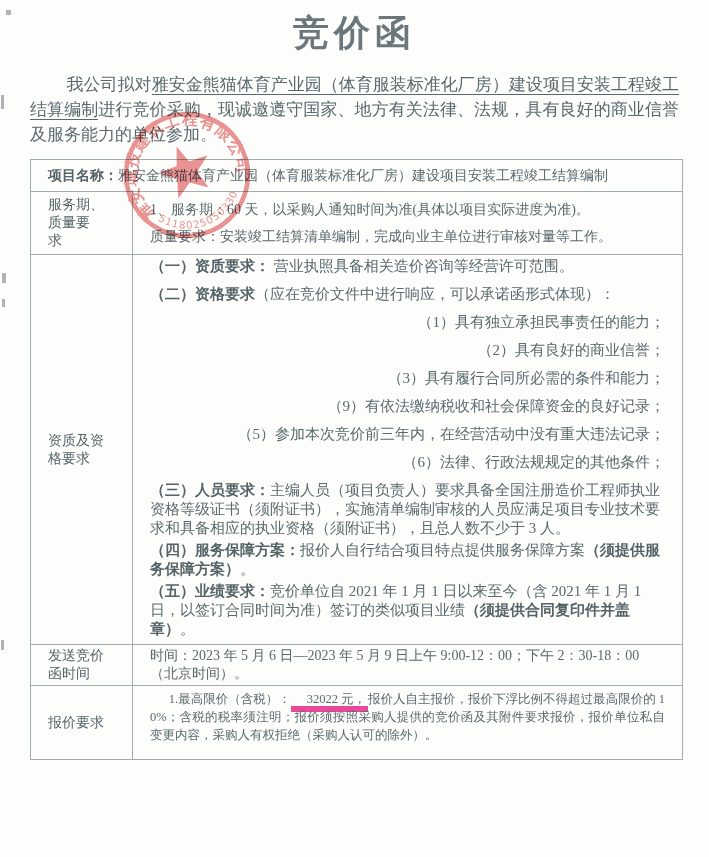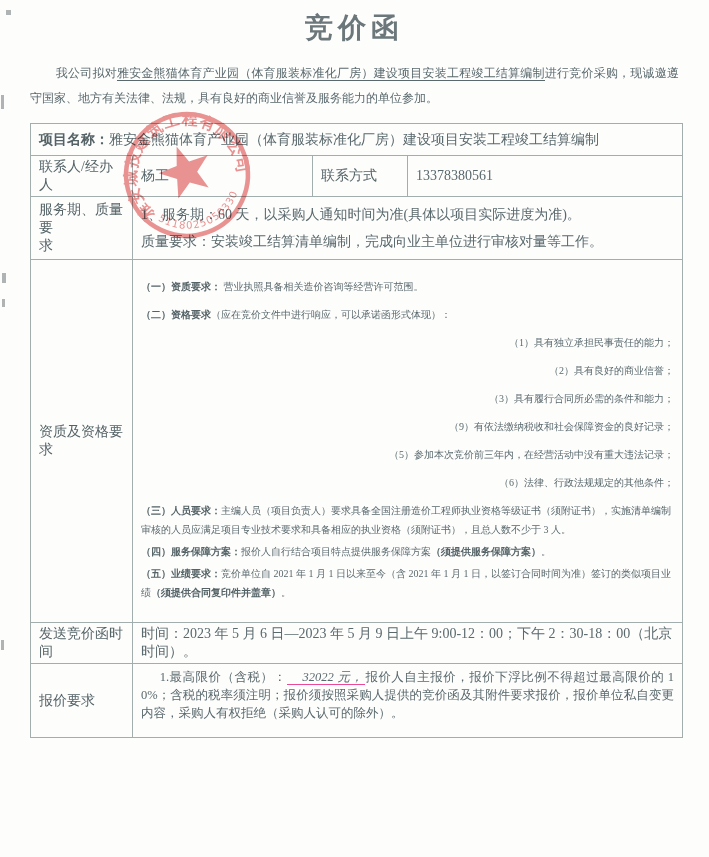--- a/index.html
+++ b/index.html
@@ -7,71 +7,71 @@
     position:relative;
     width:709px;height:857px;
     background:#fdfdfc;
     overflow:hidden;
     font-family:"Liberation Serif","DejaVu Serif",serif;
     color:#5a696d;
   }
   .doc-title{
     margin:9px 0 0 0;
     text-align:center;
-    font-size:28px;
+    font-size:36px;
     font-weight:bold;
     letter-spacing:5px;
     color:#6b777a;
   }
   .intro{
     margin:14px 30px 0 30px;
-    font-size:12px;
+    font-size:17px;
     line-height:25px;
     text-indent:2.15em;
     text-align:justify;
   }
   .u-long{border-bottom:1px solid #5a696d;}
   table.bid{
     margin:12px 27px 0 30px;
     width:652px;
     border-collapse:collapse;
     table-layout:fixed;
   }
   table.bid td, table.bid th{
     border:1px solid #a2adae;
-    padding:2px 8px;
+    padding:2px 17px;
     font-size:14px;
     text-align:left;
     vertical-align:middle;
     font-weight:normal;
     word-break:break-all;
   }
   th.lbl{font-weight:bold;color:#556367;}
   .pre{white-space:pre-line;}
   .ctr{text-align:center;}
   tr.r1 td{height:27px;}
   tr.r2 td, tr.r2 th{height:28px;}
   tr.r3 td, tr.r3 th{height:28px;}
   tr.r4 td, tr.r4 th{height:28px;}
   tr.r5 td, tr.r5 th{height:61px;}
   tr.r6 td, tr.r6 th{height:58px;margin-top:8px;}
   tr.r7 td, tr.r7 th{height:358px;}
   tr.r8 td, tr.r8 th{height:20px;}
   tr.r9 td, tr.r9 th{height:69px;}
   .inline-lbl{font-weight:bold;color:#556367;}
   .qual{padding:5px 8px 3px 10px;}
-  .qual p{margin:0 0 9px 0;line-height:19px;font-size:10px;}
+  .qual p{margin:0 0 9px 0;line-height:19px;font-size:15px;}
   .qual p.sub{padding-left:26px;text-align:right;}
   .qual p.tight{margin:0 0 3px 0;}
   .qual b{color:#556367;}
   .two-line p{margin:4px 0;line-height:23px;}
   .quote-cell{vertical-align:top;}
   .clip{height:66px;overflow:hidden;}
   .clip p{margin:0;line-height:18px;font-size:12.5px;text-indent:1.5em;text-align:justify;}
-  .u-price{border-bottom:1px solid #ec4899;padding-left:16px;padding-right:2px;font-style:italic;}
+  .u-price{border-bottom:6px solid #ec4899;padding-left:16px;padding-right:2px;}
   .seal{
     position:absolute;left:110px;top:98px;width:154px;height:154px;
     mix-blend-mode:multiply;opacity:.62;pointer-events:none;z-index:5;
   }
   .speck{position:absolute;background:#6f7678;opacity:.55;}
   .s1{left:6px;top:10px;width:5px;height:5px;}
   .s2{left:1px;top:95px;width:3px;height:14px;}
   .s3{left:2px;top:273px;width:4px;height:10px;}
   .s4{left:2px;top:299px;width:3px;height:8px;}
   .s5{left:1px;top:640px;width:3px;height:10px;}
@@ -94,26 +94,20 @@
   <table class="bid">
     <colgroup>
       <col style="width:102px">
         <col style="width:180px">
         <col style="width:95px">
         <col style="width:275px">
     </colgroup>
     <tbody>
         <tr class="r1">
       <td colspan="4"><span class="inline-lbl">项目名称：</span><span>雅安金熊猫体育产业园（体育服装标准化厂房）建设项目安装工程竣工结算编制</span></td>
-    </tr>
-    <tr class="r3">
-      <th class="lbl">联系人/经办人</th>
-      <td>杨工</td>
-      <th class="lbl">联系方式</th>
-      <td>13378380561</td>
     </tr>
     <tr class="r6">
       <th class="lbl pre ctr">服务期、质量要
 求</th>
       <td colspan="3" class="two-line">
         <p>1、服务期：60 天，以采购人通知时间为准(具体以项目实际进度为准)。</p>
         <p>质量要求：安装竣工结算清单编制，完成向业主单位进行审核对量等工作。</p>
       </td>
     </tr>
     <tr class="r7">

